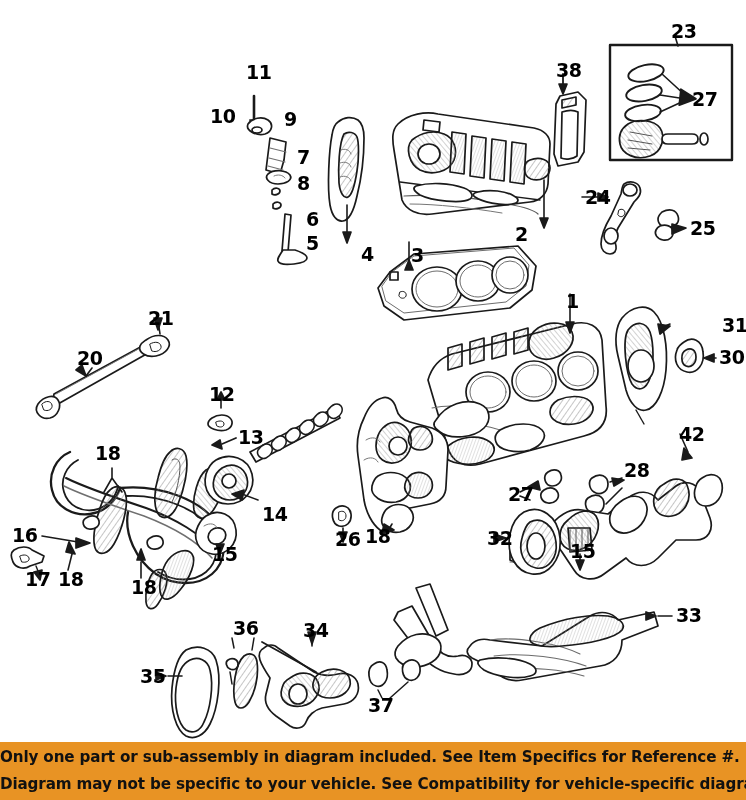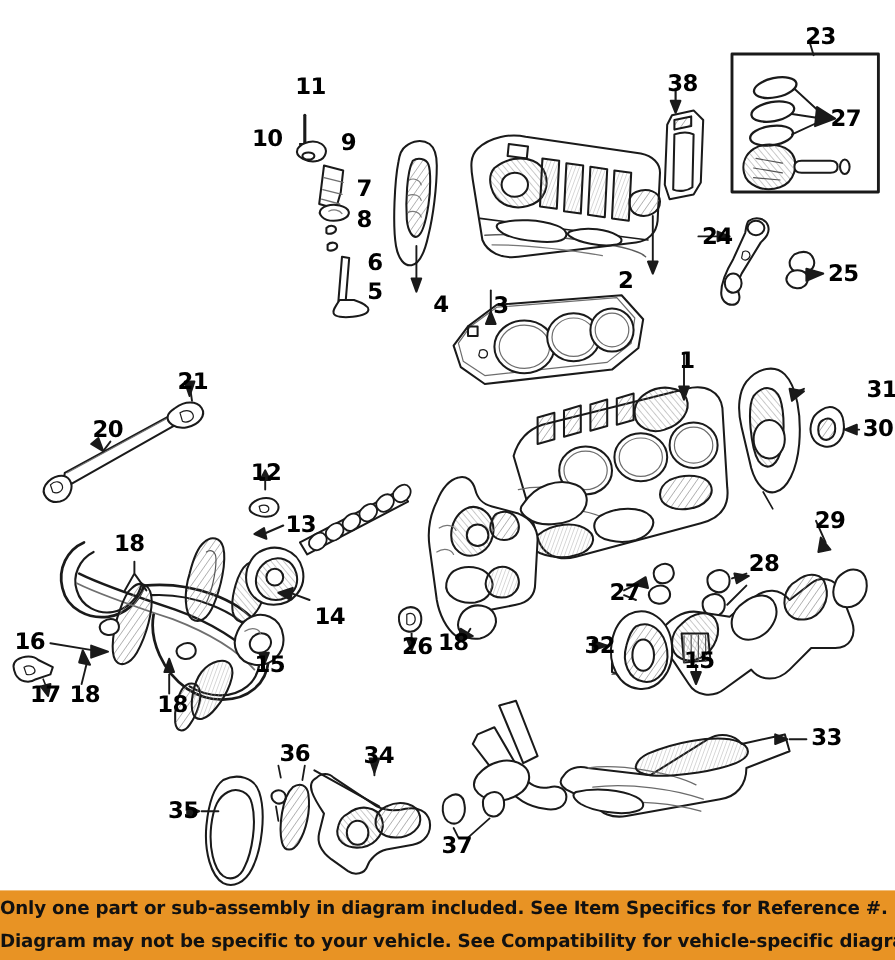--- a/index.html
+++ b/index.html
@@ -429,21 +429,21 @@
   <div class="callout" style="left:365px;top:527px;">18</div>
   <div class="callout" style="left:77px;top:349px;">20</div>
   <div class="callout" style="left:148px;top:309px;">21</div>
   <div class="callout" style="left:692px;top:90px;">27</div>
   <div class="callout" style="left:671px;top:22px;">23</div>
   <div class="callout" style="left:585px;top:188px;">24</div>
   <div class="callout" style="left:690px;top:219px;">25</div>
   <div class="callout" style="left:335px;top:530px;">26</div>
   <div class="callout" style="left:508px;top:485px;">27</div>
   <div class="callout" style="left:624px;top:461px;">28</div>
-  <div class="callout" style="left:679px;top:425px;">29</div>
+  <div class="callout" style="left:679px;top:425px;">42</div>
   <div class="callout" style="left:719px;top:348px;">30</div>
   <div class="callout" style="left:674px;top:316px;margin-left:48px;">31</div>
   <div class="callout" style="left:487px;top:529px;">32</div>
   <div class="callout" style="left:570px;top:542px;">15</div>
   <div class="callout" style="left:676px;top:606px;">33</div>
   <div class="callout" style="left:303px;top:621px;">34</div>
   <div class="callout" style="left:140px;top:667px;">35</div>
   <div class="callout" style="left:233px;top:619px;">36</div>
   <div class="callout" style="left:368px;top:696px;">37</div>
   <div class="callout" style="left:556px;top:61px;">38</div>

